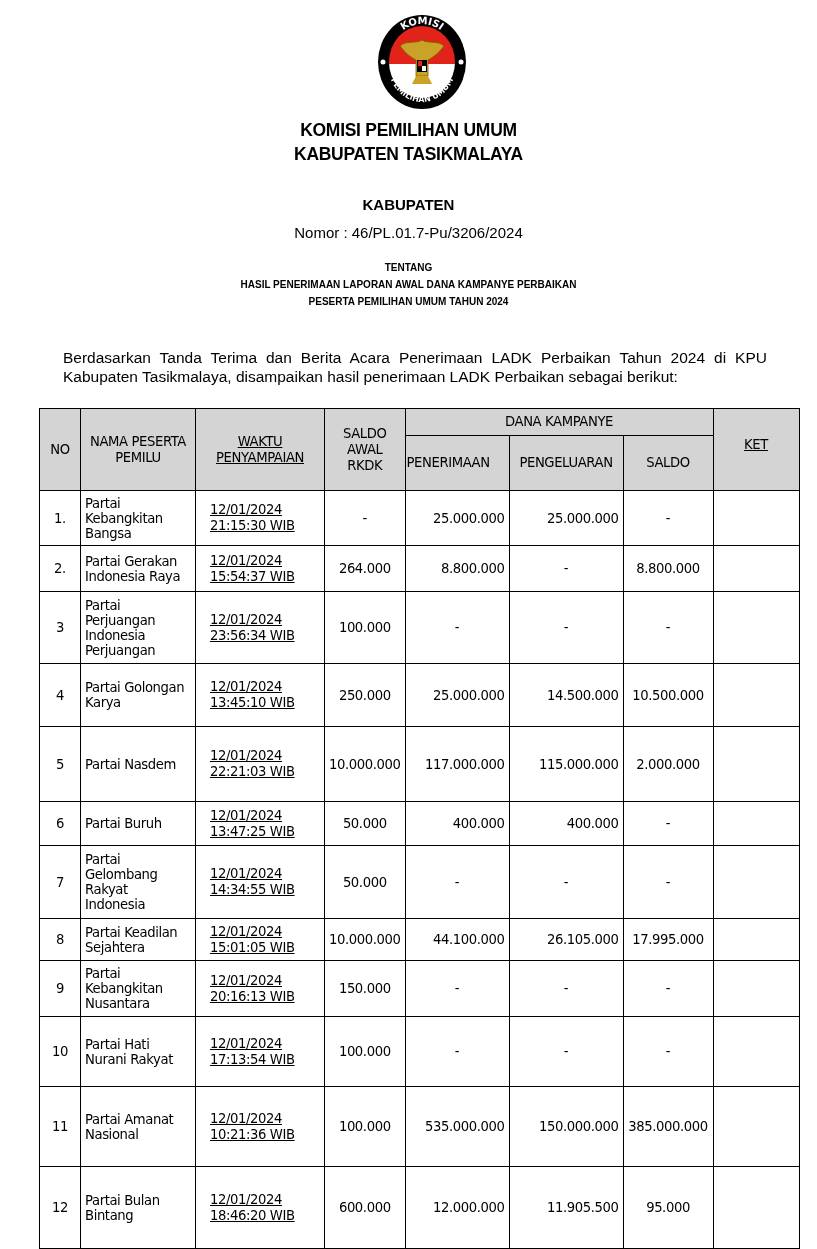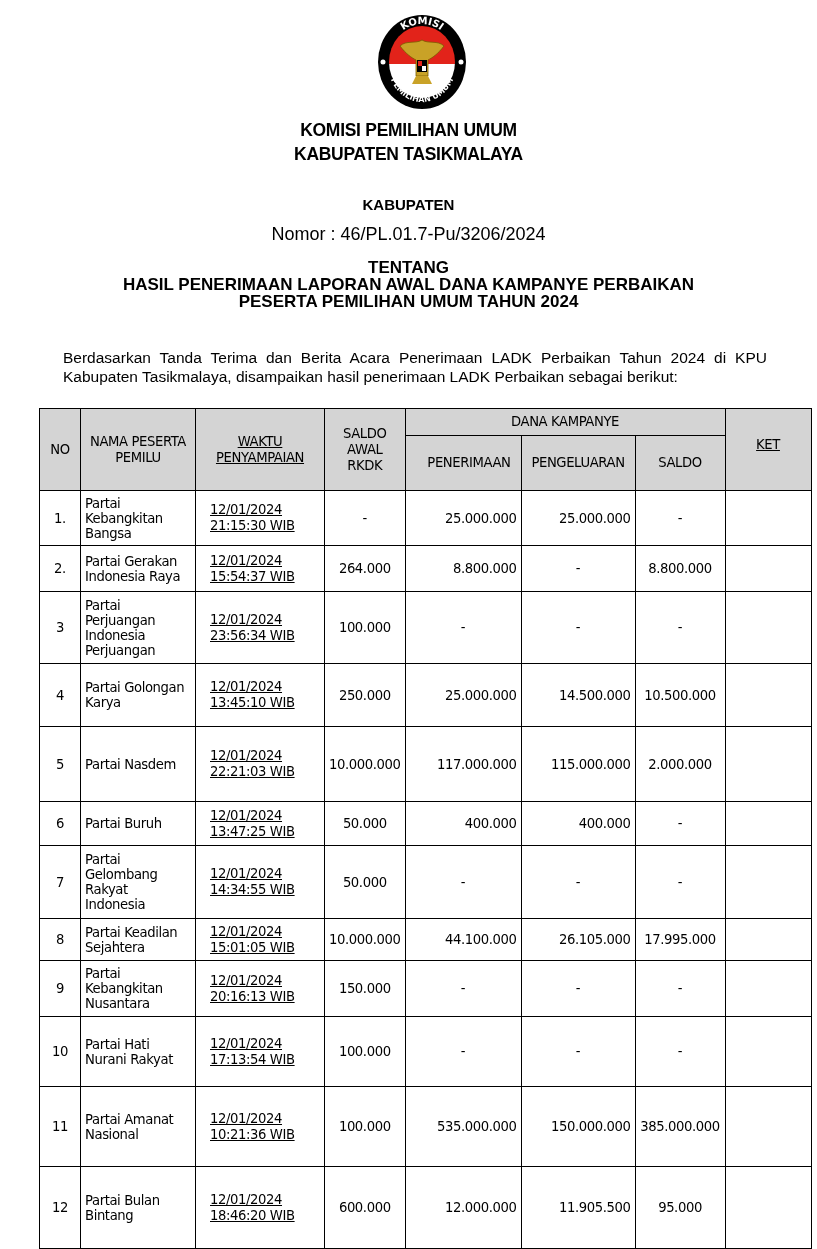--- a/index.html
+++ b/index.html
@@ -2,22 +2,22 @@
 <html><head>
 <meta charset="utf-8">
 <style>
   html, body { margin: 0; padding: 0; background: #ffffff; }
   body { width: 817px; height: 1249px; position: relative; overflow: hidden; color: #000; }
   .logo { position: absolute; left: 376px; top: 14px; width: 92px; height: 96px; }
   .title { position: absolute; left: 0; width: 817px; text-align: center;
            font-family: "Liberation Sans", sans-serif; font-weight: bold; }
   .t-org { top: 118px; font-size: 19px; line-height: 24px; letter-spacing: -0.3px; transform: scaleX(0.92); }
   .t-peng { top: 196px; font-size: 15px; }
-  .t-nomor { top: 224px; font-size: 18px; font-weight: normal; }
-  .t-tentang { top: 259px; font-size: 17px; line-height: 17px; }
+  .t-nomor { top: 224px; font-size: 15px; font-weight: normal; }
+  .t-tentang { top: 259px; font-size: 10px; line-height: 17px; }
   .intro { position: absolute; left: 63px; top: 348px; width: 704px;
            font-family: "Liberation Sans", sans-serif; font-size: 15.5px; line-height: 19px;
            text-align: justify; text-align-last: left; }
   table.grid { position: absolute; left: 39px; top: 408px; border-collapse: collapse;
                font-family: "DejaVu Sans", sans-serif; font-size: 13.2px; letter-spacing: -0.4px; }
   table.grid td, table.grid th { border: 1.5px solid #000; padding: 0 4px; vertical-align: middle; }
   table.grid th { background: #d4d4d4; font-weight: normal; text-align: center; line-height: 16px; }
   .c-no { width: 32px; text-align: center; }
   .c-nm { width: 106px; text-align: left; line-height: 15px; }
   .c-wk { width: 110px; text-align: left; padding-left: 14px !important; line-height: 16px; text-decoration: underline; }
@@ -75,21 +75,21 @@
   <thead>
     <tr style="height:27px">
       <th rowspan="2" class="c-no">NO</th>
       <th rowspan="2" class="c-nm" style="text-align:center">NAMA PESERTA PEMILU</th>
       <th rowspan="2" class="c-wk" style="text-align:center;padding-left:4px !important">WAKTU PENYAMPAIAN</th>
       <th rowspan="2" class="c-sa">SALDO AWAL RKDK</th>
       <th colspan="3">DANA KAMPANYE</th>
       <th rowspan="2" class="c-kt" style="vertical-align:top;padding-top:28px">KET</th>
     </tr>
     <tr style="height:55px">
-      <th class="c-pe" style="text-align:right;padding:0 10px">PENERIMAAN</th>
+      <th class="c-pe" style="text-align:left;padding:0 1px">PENERIMAAN</th>
       <th class="c-pg" style="text-align:center;padding:0 1px">PENGELUARAN</th>
       <th class="c-sd">SALDO</th>
     </tr>
   </thead>
   <tbody id="tbody">
       <tr style="height: 55px;">
         <td class="c-no">1.</td>
         <td class="c-nm">Partai Kebangkitan Bangsa</td>
         <td class="c-wk">
           <div>12/01/2024</div>

